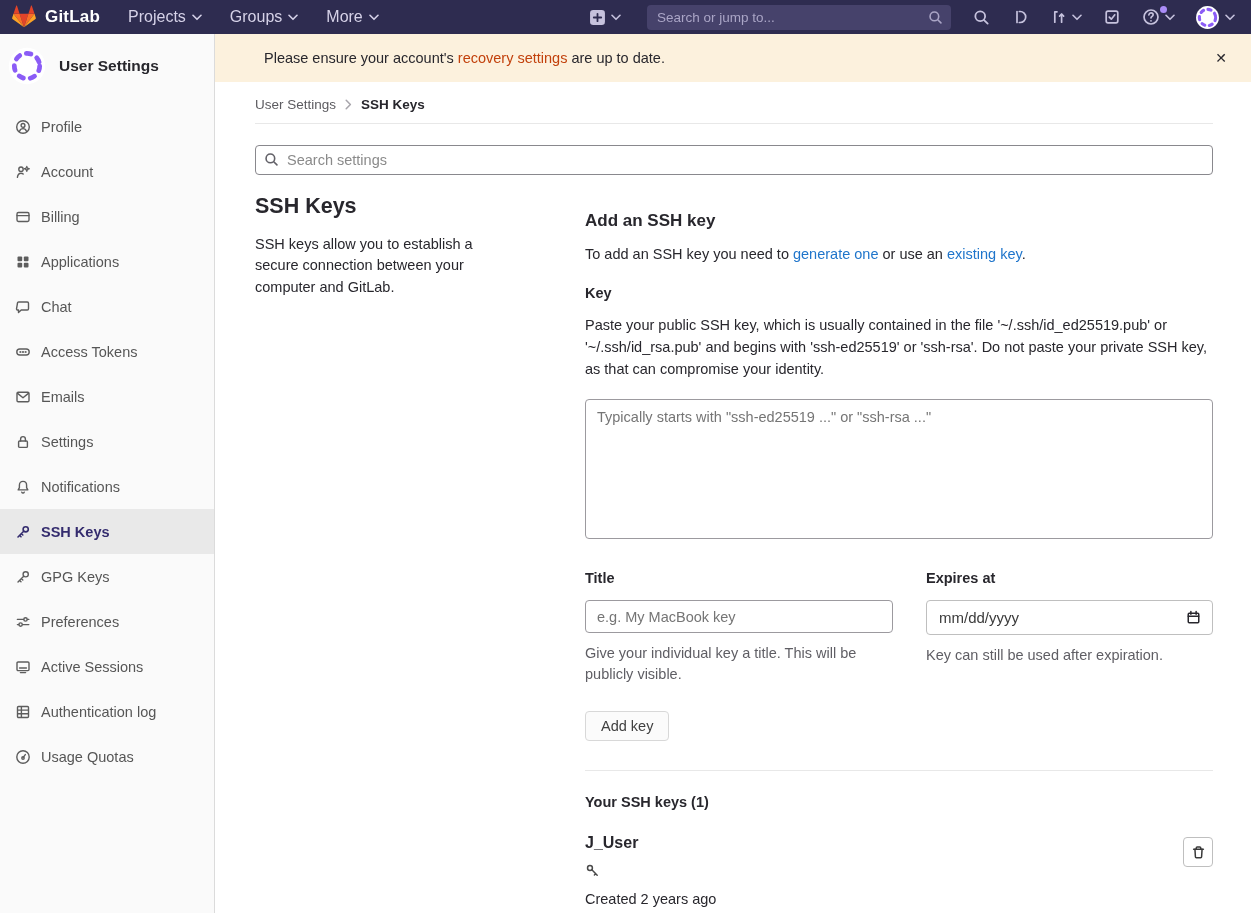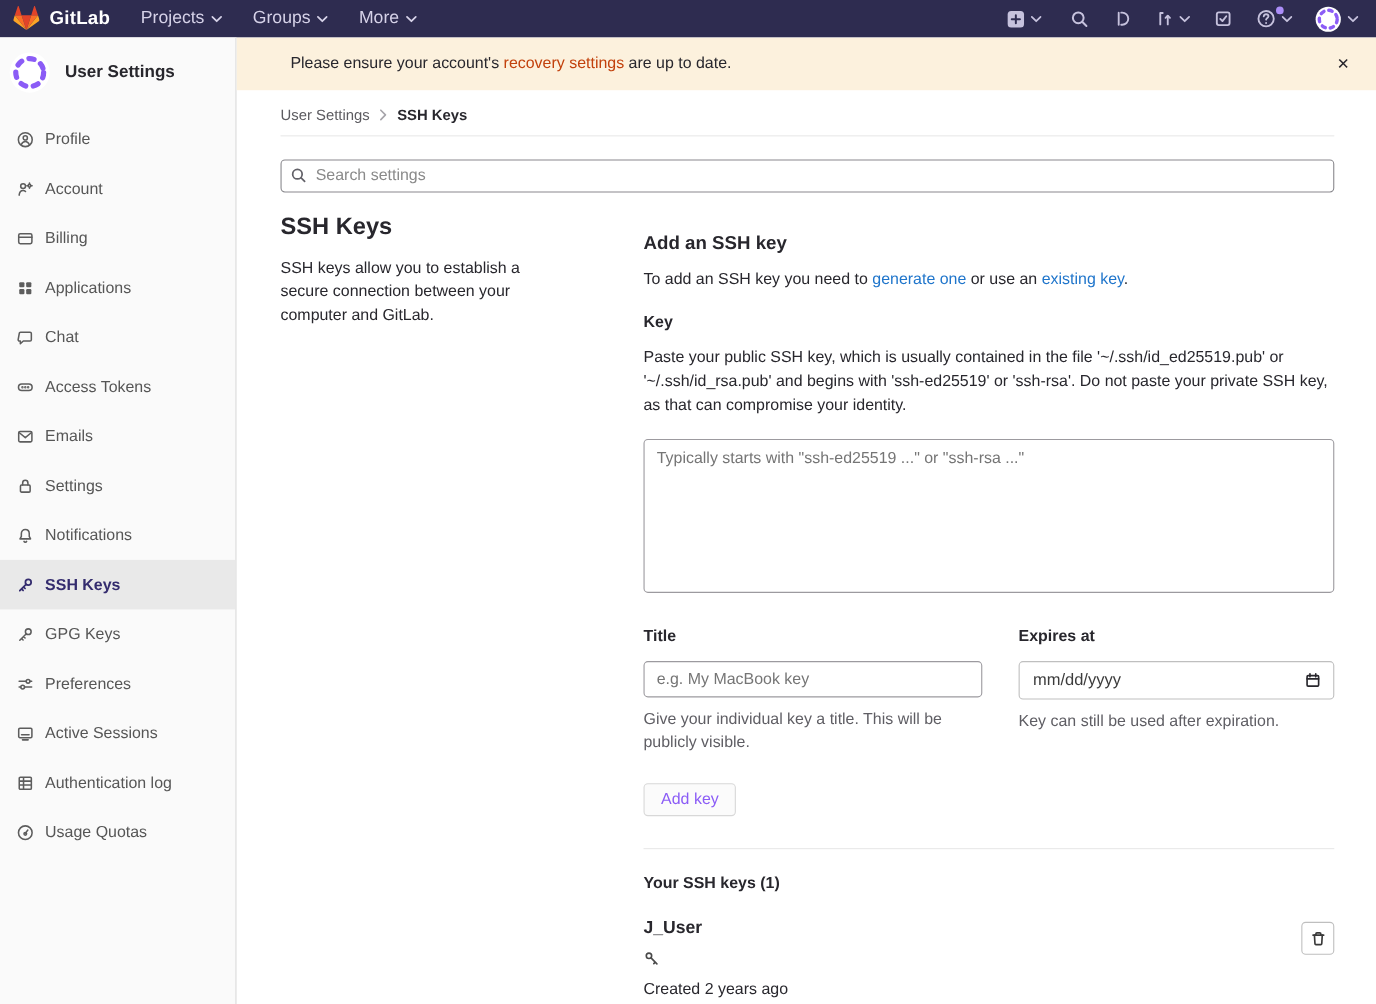--- a/index.html
+++ b/index.html
@@ -110,21 +110,21 @@
   .text-input::placeholder { color:#757575; }
   .date-input {
     height:35px; border:1px solid #bfbfbf; border-radius:4px; background:#fff;
     display:flex; align-items:center; justify-content:space-between;
     padding:0 11px 0 12px; font-size:15px; color:#3c3c3c; cursor:text;
   }
   .field-help { font-size:14.5px; line-height:1.45; color:#5f5e64; margin-top:10px; }
 
   .add-key-btn {
     margin-top:26px; height:30px; padding:0 15px; background:#fbfbfb;
-    border:1px solid #d8d8d8; border-radius:4px; color:#8b5cf6;
+    border:1px solid #d8d8d8; border-radius:4px; color:#404040;
     font-size:14.5px; font-family:inherit; cursor:not-allowed;
   }
 
   .divider { border:0; border-top:1px solid #e8e8e8; margin:29px 0 0; }
   .your-keys-title { font-size:14.5px; font-weight:700; margin:23px 0 0; }
 
   .key-entry { display:flex; margin-top:24px; }
   .key-info { flex:1; }
   .key-name { font-size:16px; font-weight:700; margin:0 0 11px; }
   .key-fp { display:flex; align-items:center; gap:9px; font-size:14.5px; margin-bottom:13px; }
@@ -182,20 +182,29 @@
   <div class="nav-icon nav-plus">
     <svg width="17" height="17" viewBox="0 0 16 16">
       <rect x="1" y="1" width="14" height="14" rx="3" fill="#c6c2dd"></rect>
       <path d="M8 4.5v7M4.5 8h7" stroke="#2e2c50" stroke-width="1.7" stroke-linecap="round"></path>
     </svg>
     <svg width="10" height="7" viewBox="0 0 10 7" fill="none" stroke="#c6c2dd" stroke-width="1.6" stroke-linecap="round" stroke-linejoin="round">
         <path d="m1 1.3 4 4 4-4"></path>
       </svg>
   </div>
 
+  <div class="nav-search">
+    <input type="text" placeholder="Search or jump to..." style="">
+    <span class="mag">
+      <svg width="15" height="15" viewBox="0 0 16 16" fill="none" stroke="currentColor" stroke-width="1.7" stroke-linecap="round">
+          <circle cx="6.8" cy="6.8" r="4.6"></circle>
+          <path d="m10.4 10.4 3.4 3.4"></path>
+        </svg>
+    </span>
+  </div>
 
   <div class="nav-right">
     <span class="nav-icon">
       <svg width="17" height="17" viewBox="0 0 16 16" fill="none" stroke="currentColor" stroke-width="1.7" stroke-linecap="round">
           <circle cx="6.8" cy="6.8" r="4.6"></circle>
           <path d="m10.4 10.4 3.4 3.4"></path>
         </svg>
     </span>
     <span class="nav-icon">
       <svg width="16" height="16" viewBox="0 0 16 16" fill="none" stroke="currentColor" stroke-width="1.7" stroke-linecap="round">

